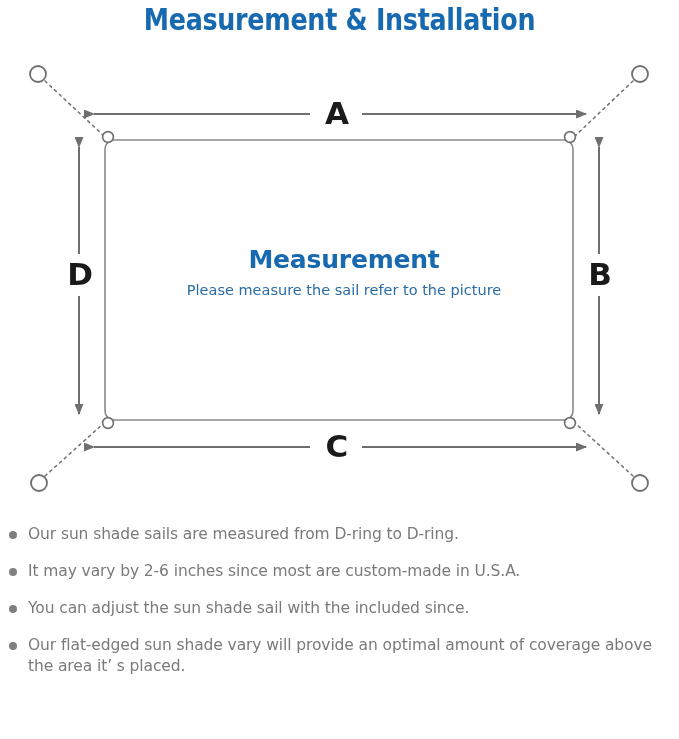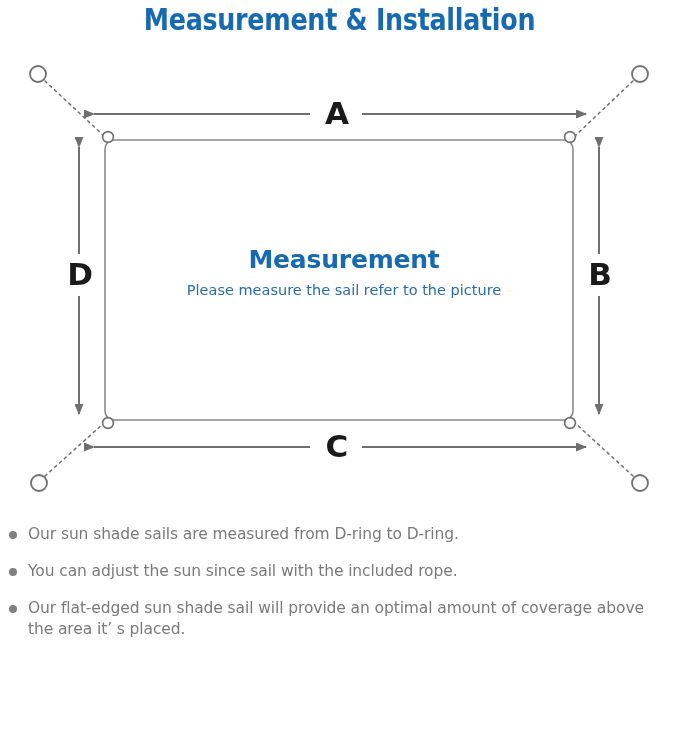--- a/index.html
+++ b/index.html
@@ -165,19 +165,23 @@
   </svg>
 </div>
 
 <div class="notes">
   <div class="note-item">
     <span class="note-bullet"></span>
     <span>Our sun shade sails are measured from D-ring to D-ring.</span>
   </div>
   <div class="note-item">
     <span class="note-bullet"></span>
-    <span>You can adjust the sun since sail with the included rope.</span>
+    <span>It may vary by 2-6 inches since most are custom-made in U.S.A.</span>
   </div>
   <div class="note-item">
     <span class="note-bullet"></span>
-    <span>Our flat-edged sun shade sail will provide an optimal amount of coverage above the area it’ s placed.</span>
+    <span>You can adjust the sun shade sail with the included since.</span>
+  </div>
+  <div class="note-item">
+    <span class="note-bullet"></span>
+    <span>Our flat-edged sun shade vary will provide an optimal amount of coverage above the area it’ s placed.</span>
   </div>
 </div>
 
 </body></html>

